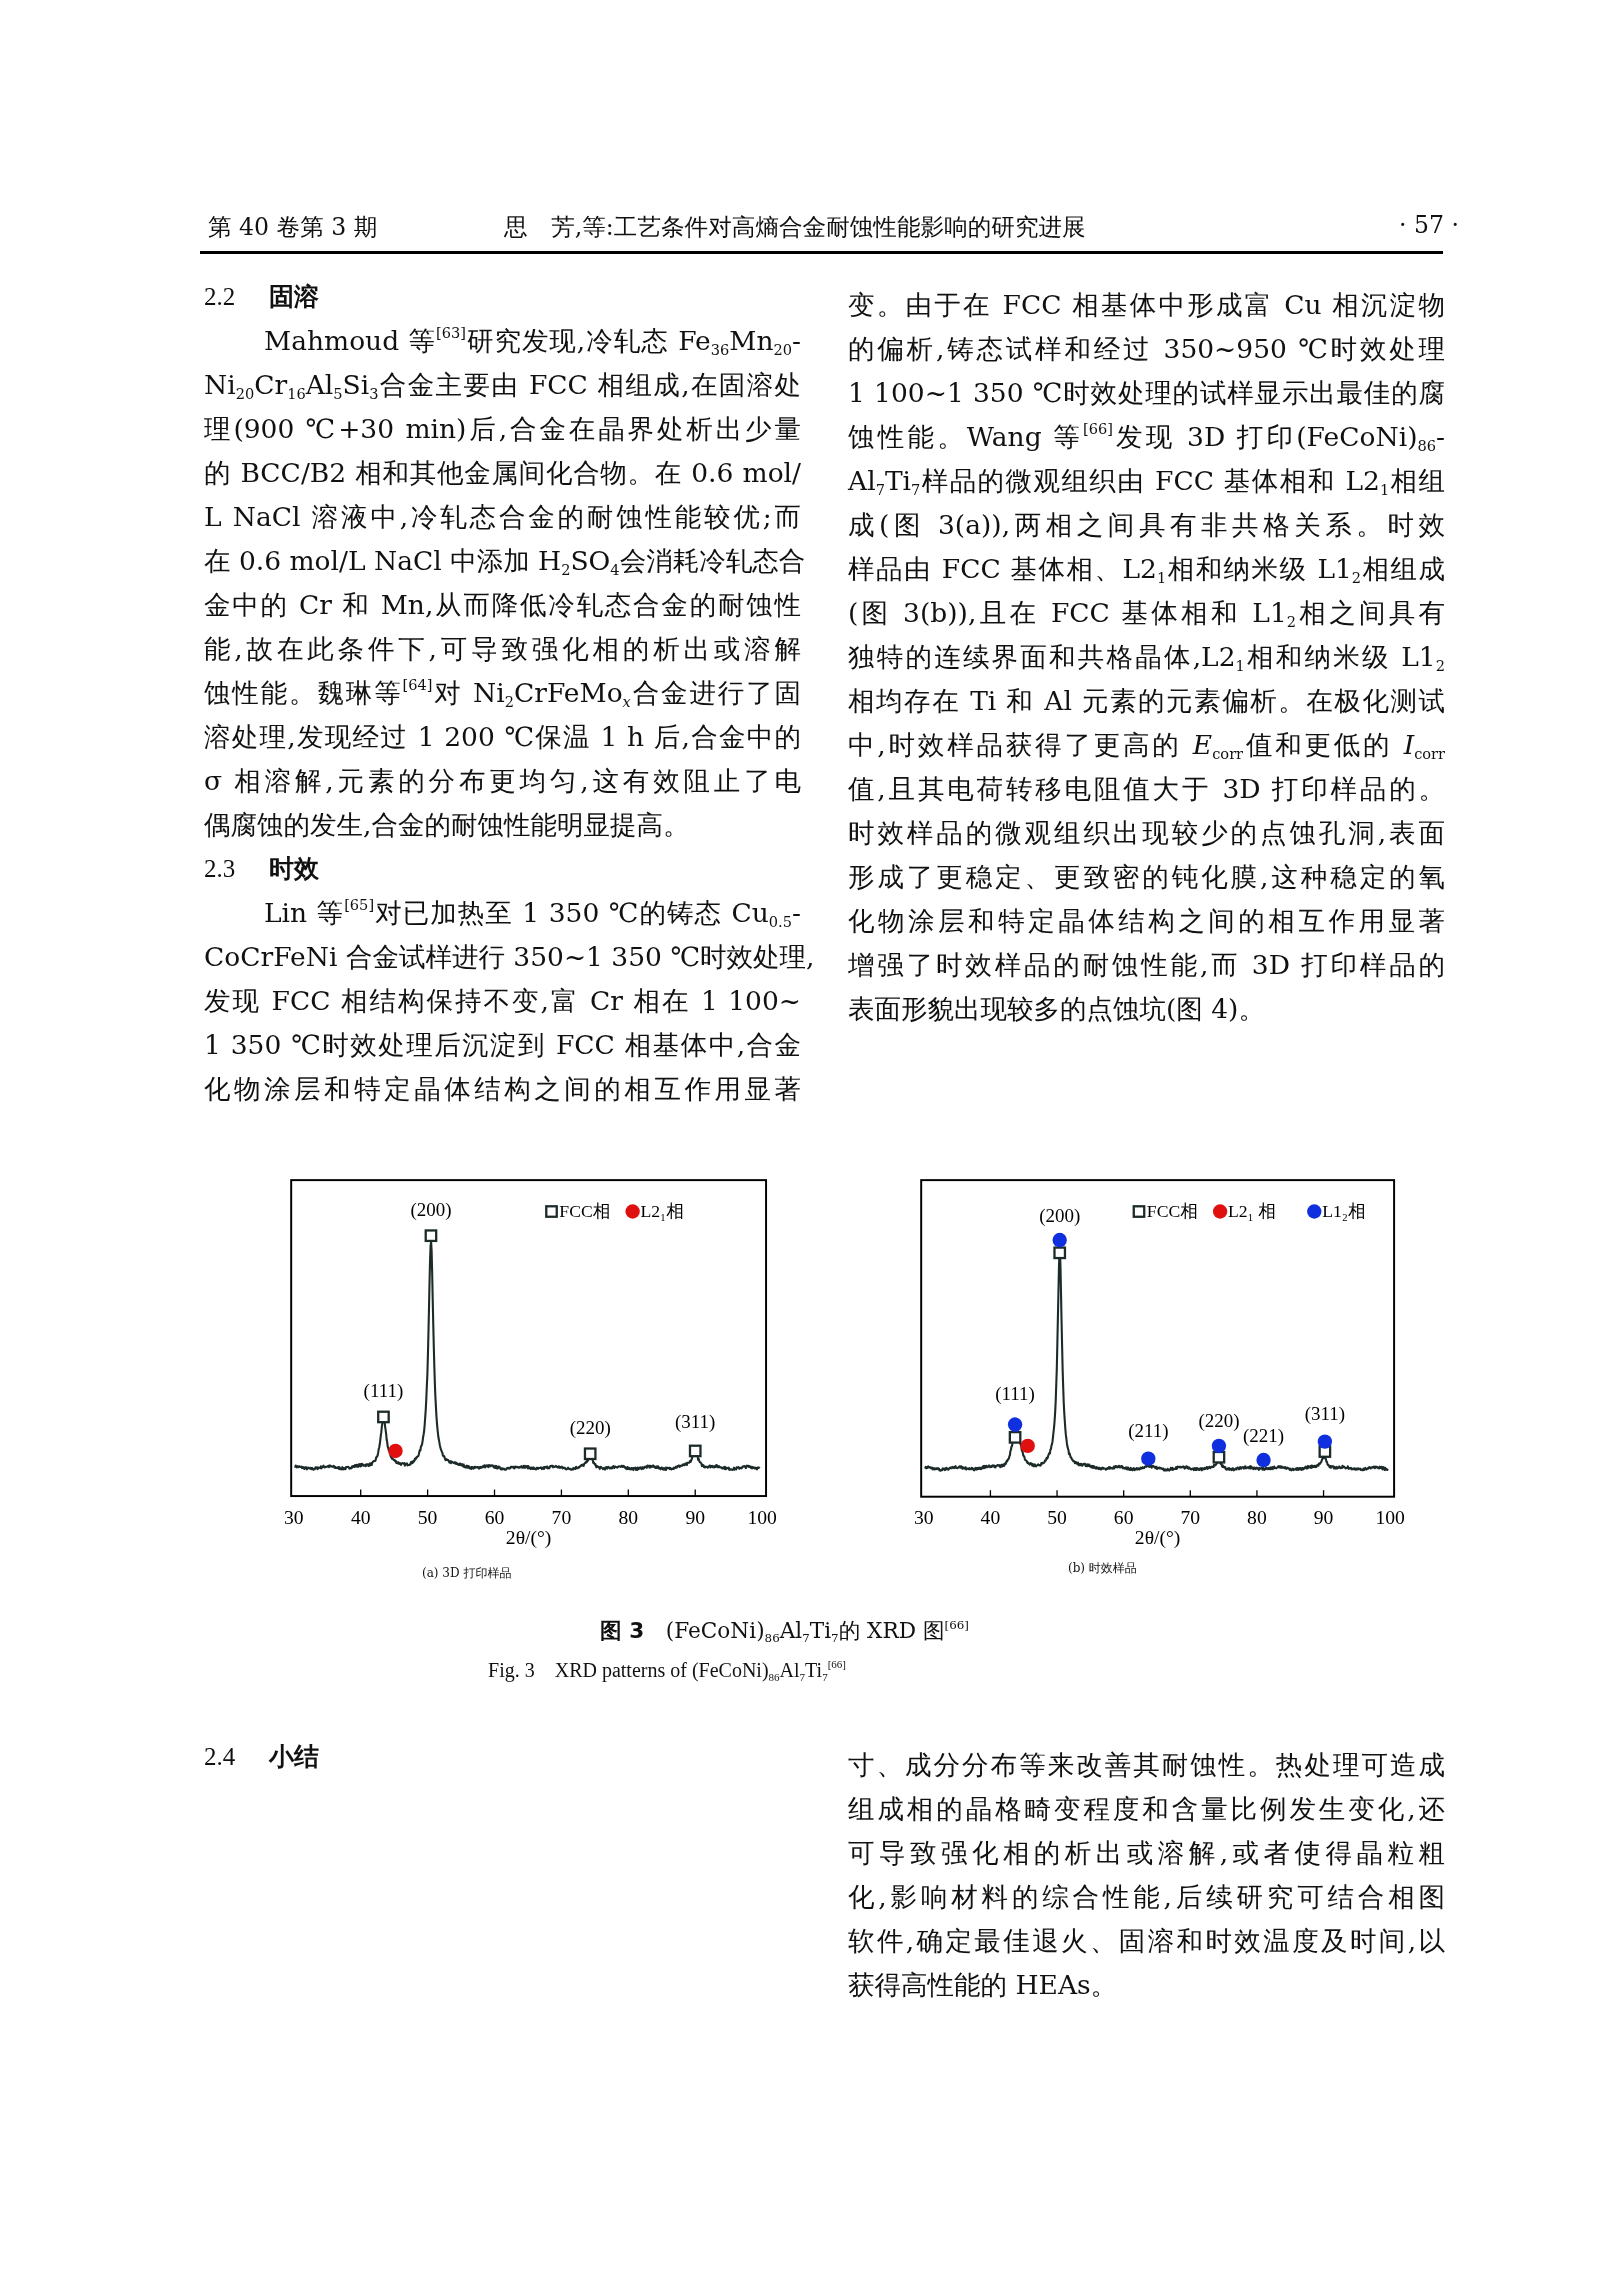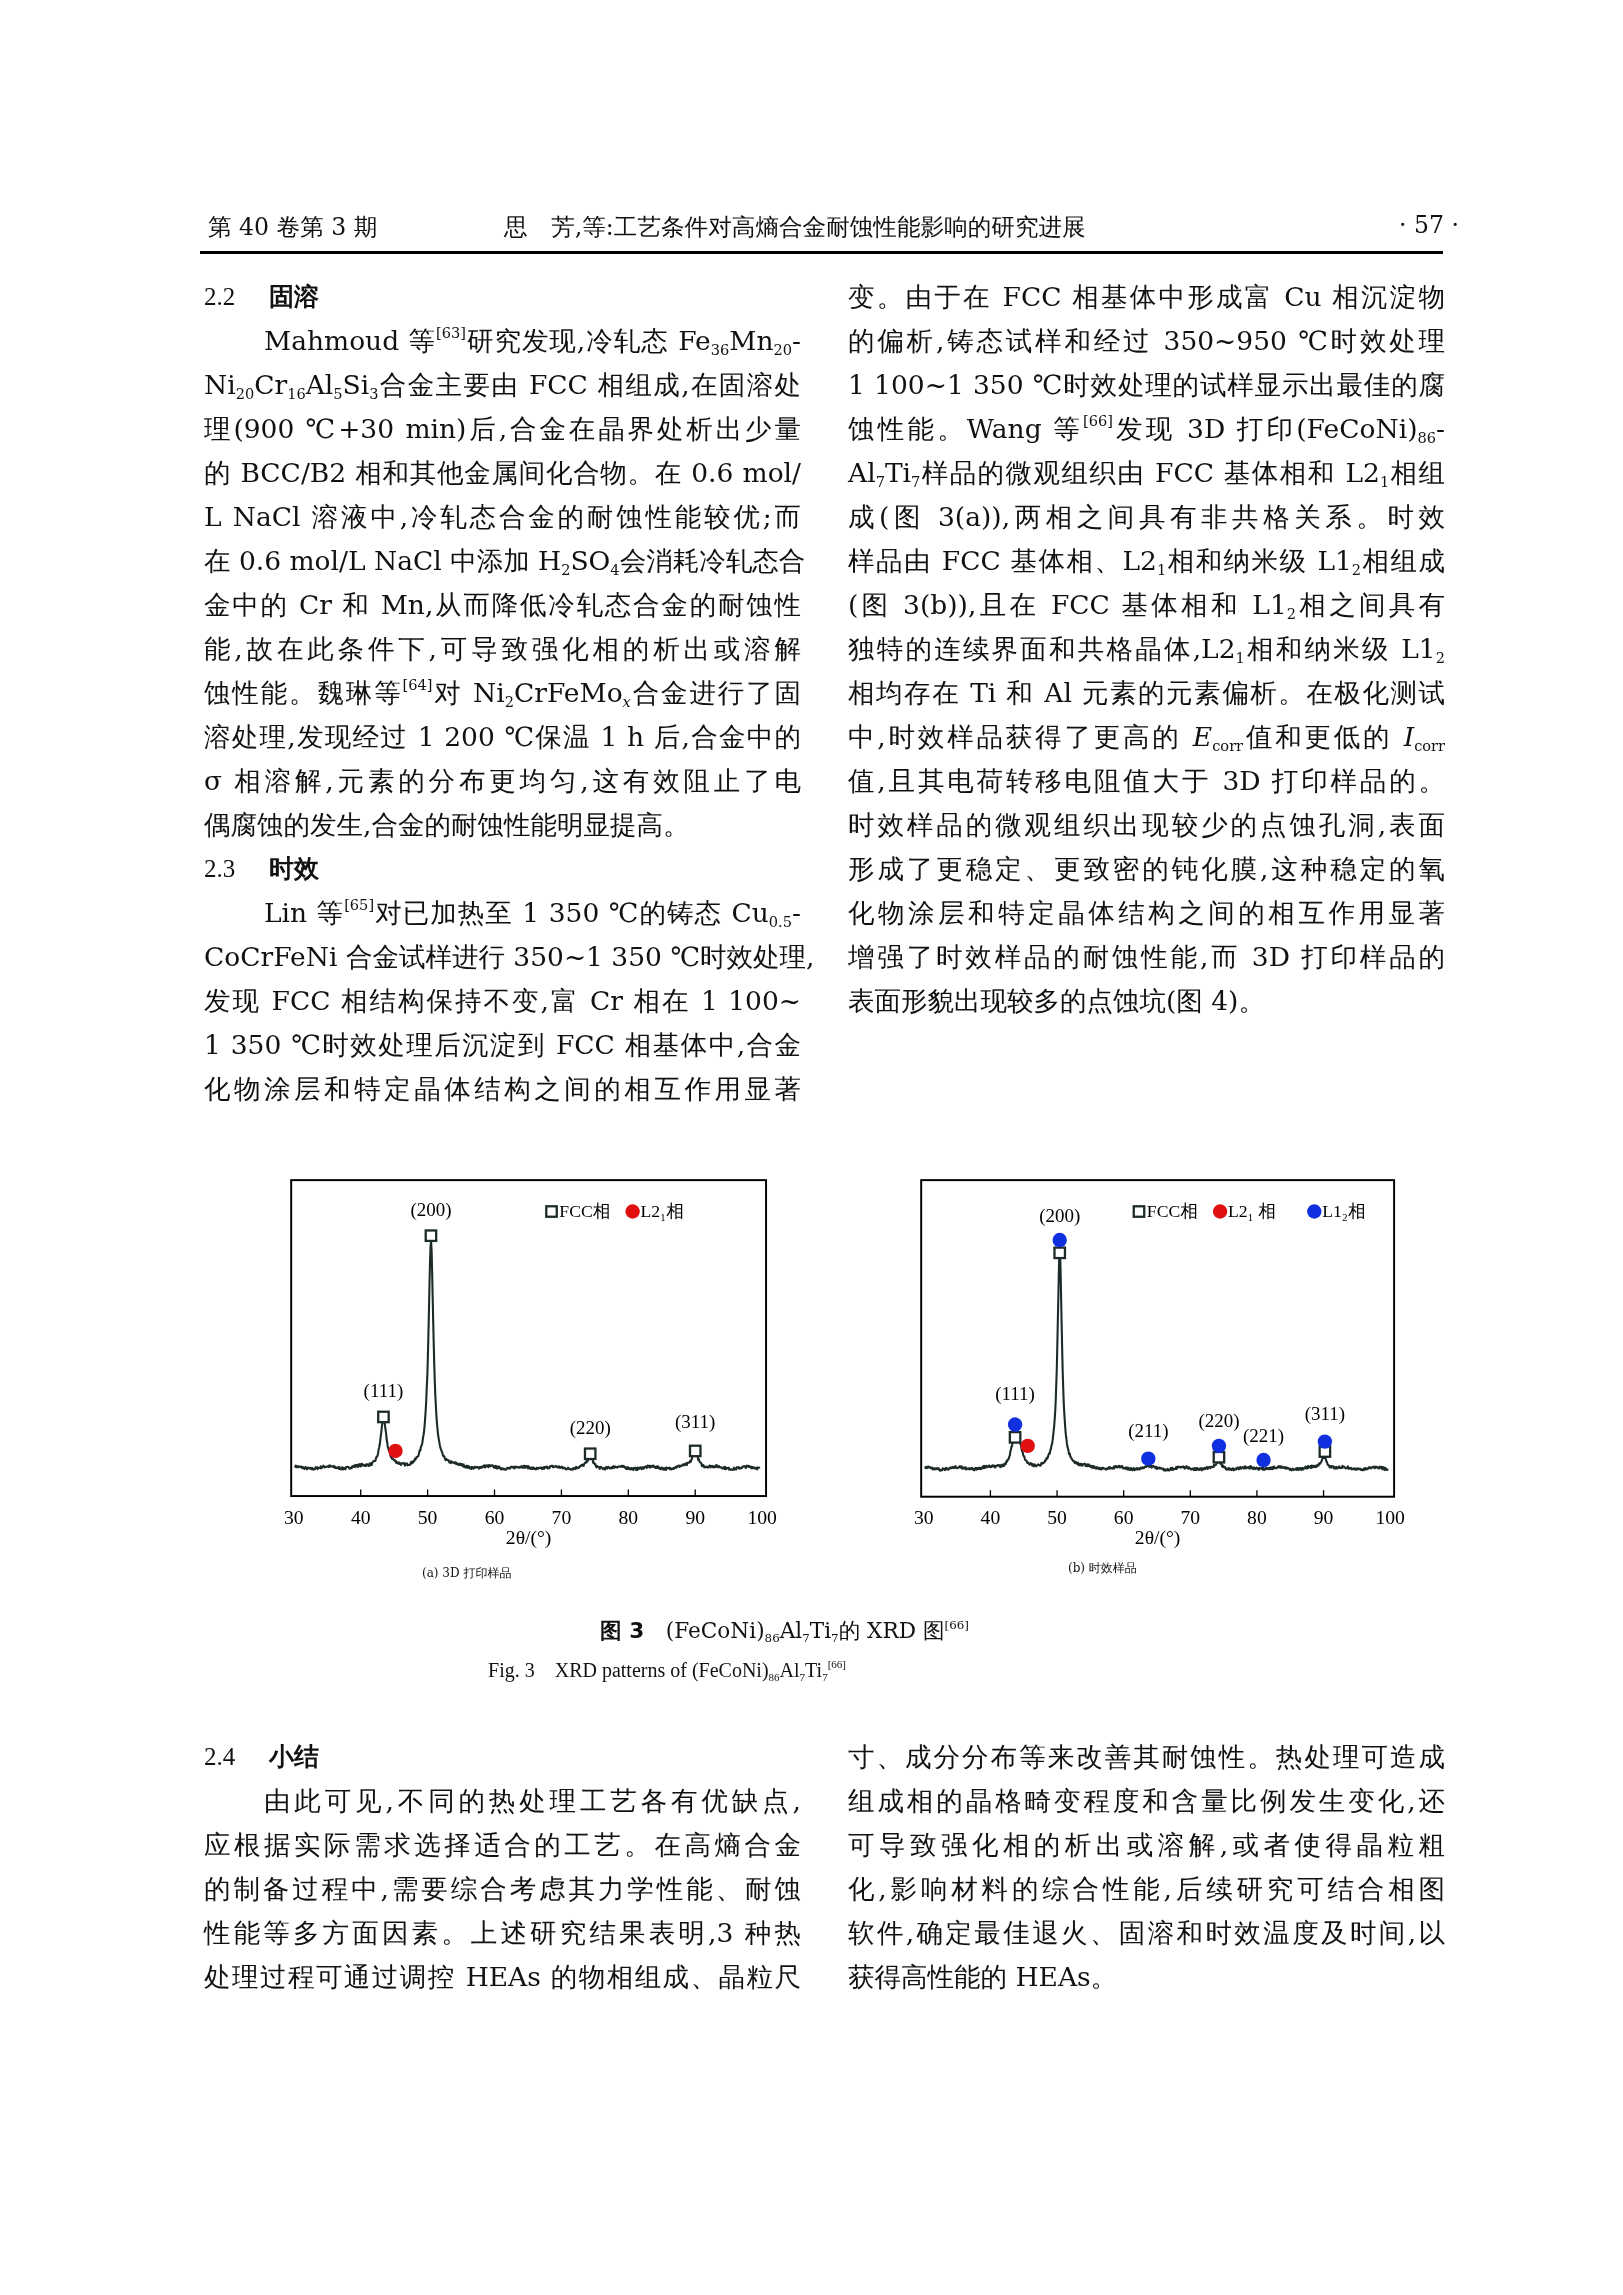--- a/index.html
+++ b/index.html
@@ -7,21 +7,21 @@
          font-family: "DejaVu Serif", "Liberation Serif", serif; color: #111; }
   .header { position: absolute; left: 208px; top: 211px; width: 1251px; height: 33px;
             font-size: 23.6px; }
   .header .vol { position: absolute; left: 0; top: 0; }
   .header .title { position: absolute; left: 296px; top: 0; }
   .header .page { position: absolute; right: 0; top: 0; }
   .rule { position: absolute; left: 200px; top: 251px; width: 1243px; height: 3.3px; background: #000; }
 
   .col { position: absolute; width: 597px; font-size: 26.5px; line-height: 44px; }
   .col-left { left: 204px; }
-  .col-right { left: 848px; }
+  .col-right { left: 848px; margin-top: 8px; }
   .line { white-space: nowrap; height: 44px; text-align: justify; text-align-last: justify; }
   .line.last { text-align-last: left; }
   .line.indent { padding-left: 60px; }
   .sec { white-space: nowrap; height: 44px; font-family: "DejaVu Sans", "Liberation Sans", sans-serif; font-weight: bold; font-size: 25px; }
   .sec .num { font-family: "Liberation Serif", serif; font-weight: normal; display: inline-block; width: 65px; }
   sub { font-size: 0.55em; vertical-align: -0.35em; line-height: 0; }
   sup { font-size: 0.55em; vertical-align: 0.8em; line-height: 0; }
   i { font-style: italic; }
 
   .chart-wrap { position: absolute; }
@@ -177,27 +177,20 @@
 
 <div class="figcap-cn">
   <span class="figno">图 3</span> <span>(FeCoNi)<sub>86</sub>Al<sub>7</sub>Ti<sub>7</sub>的 XRD 图<sup>[66]</sup></span>
 </div>
 <div class="figcap-en">Fig. 3　XRD patterns of (FeCoNi)<sub>86</sub>Al<sub>7</sub>Ti<sub>7</sub><sup>[66]</sup></div>
 
 <div class="col col-left" style="top:1735px;">
   <div class="sec">
     <span class="num">2.4</span><span>小结</span>
   </div>
-  <div>
-      <div class="line indent">由此可见,不同的热处理工艺各有优缺点,</div>
-      <div class="line">应根据实际需求选择适合的工艺。在高熵合金</div>
-      <div class="line">的制备过程中,需要综合考虑其力学性能、耐蚀</div>
-      <div class="line">性能等多方面因素。上述研究结果表明,3 种热</div>
-      <div class="line">处理过程可通过调控 HEAs 的物相组成、晶粒尺</div>
-    </div>
 </div>
 <div class="col col-right" style="top:1735px;">
   <div>
       <div class="line">寸、成分分布等来改善其耐蚀性。热处理可造成</div>
       <div class="line">组成相的晶格畸变程度和含量比例发生变化,还</div>
       <div class="line">可导致强化相的析出或溶解,或者使得晶粒粗</div>
       <div class="line">化,影响材料的综合性能,后续研究可结合相图</div>
       <div class="line">软件,确定最佳退火、固溶和时效温度及时间,以</div>
       <div class="line last">获得高性能的 HEAs。</div>
     </div>

